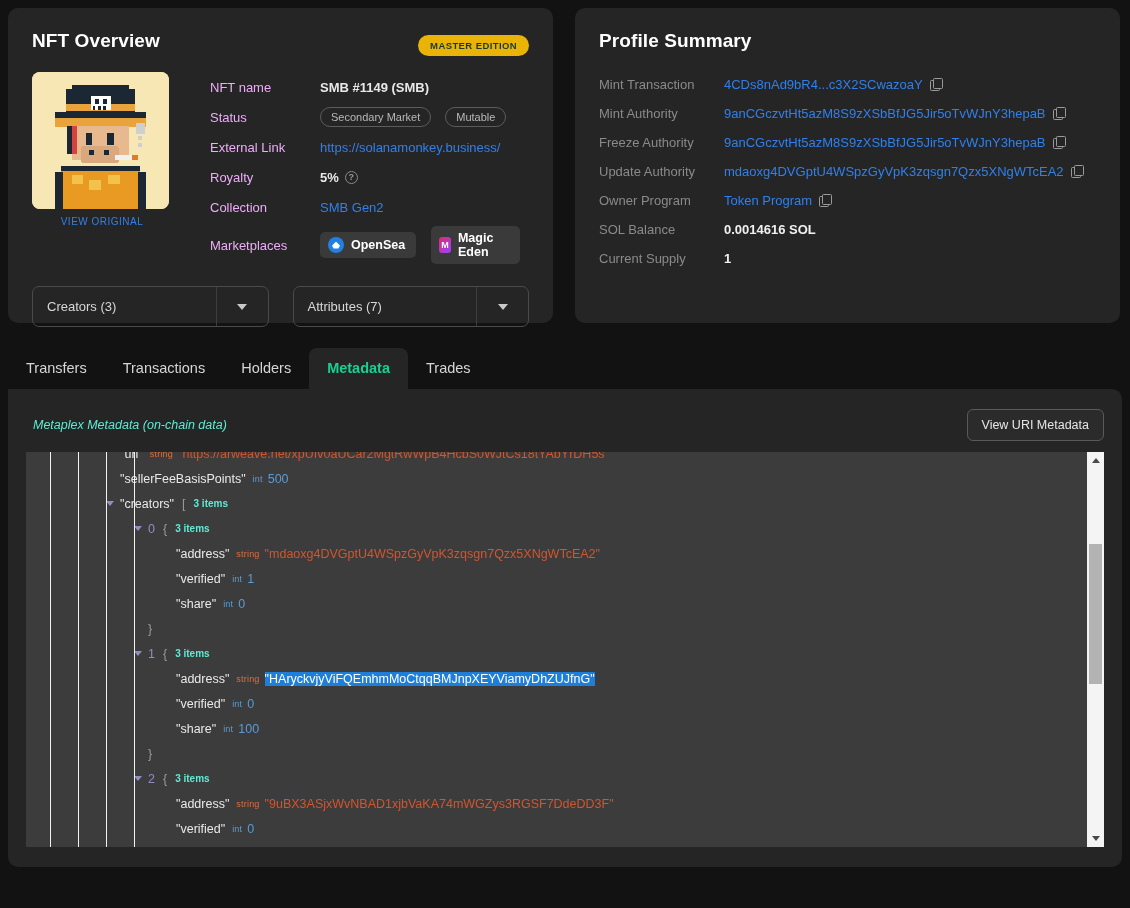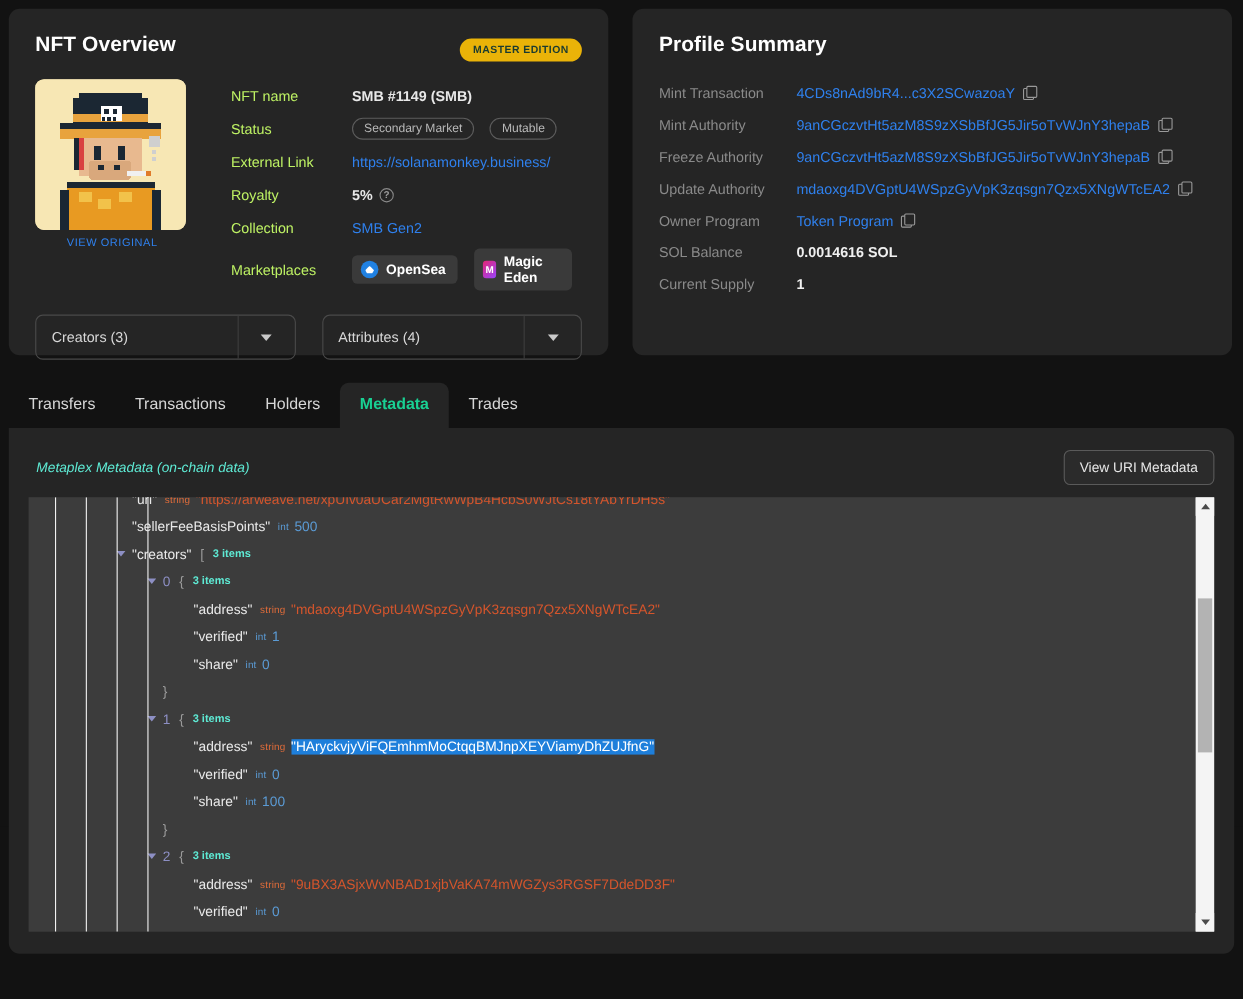--- a/index.html
+++ b/index.html
@@ -37,21 +37,21 @@
     width: 137px; height: 137px; border-radius: 8px; overflow: hidden;
     background: #f5e6b3; display:block;
   }
   .view-original {
     display: block; text-align: center; margin-top: 7px;
     font-size: 10px; color: #2f80ed; letter-spacing: .5px; cursor:pointer;
   }
 
   .fields { margin-left: 38px; flex: 1; }
   .frow { display: flex; align-items: center; min-height: 30px; }
-  .flabel { width: 110px; flex: 0 0 110px; color: #bef264; font-size: 13px; }
+  .flabel { width: 110px; flex: 0 0 110px; color: #f0abfc; font-size: 13px; }
   .fval { font-size: 13px; color: #e8e8e8; font-weight: bold; display:flex; align-items:center; gap:6px;}
   .fval.link { color: #2f80ed; font-weight: normal; }
   .pill {
     display: inline-block; border: 1px solid #5c5c5c; border-radius: 14px;
     color: #b8b8b8; font-size: 11px; padding: 3px 10px; margin-right: 8px;
     font-weight: normal;
   }
   .qmark {
     display:inline-flex; align-items:center; justify-content:center;
     width:13px; height:13px; border:1px solid #8a8a8a; border-radius:50%;
@@ -251,21 +251,21 @@
       </div>
 
       <div class="dropdowns">
         <div class="dd">
           <span>Creators (3)</span>
           <span class="caret-box">
             <span class="caret"></span>
           </span>
         </div>
         <div class="dd">
-          <span>Attributes (4)</span>
+          <span>Attributes (7)</span>
           <span class="caret-box">
             <span class="caret"></span>
           </span>
         </div>
       </div>
     </div>
 
     <div class="card card-profile">
       <div class="card-title">Profile Summary</div>
       <div class="profile-fields" id="profile-rows">

